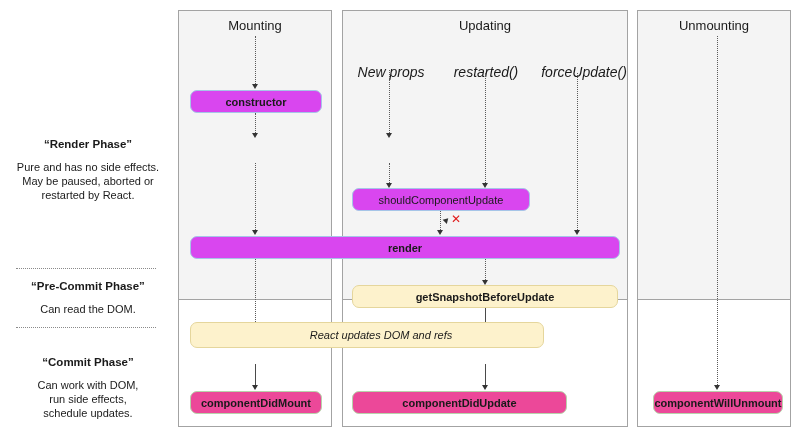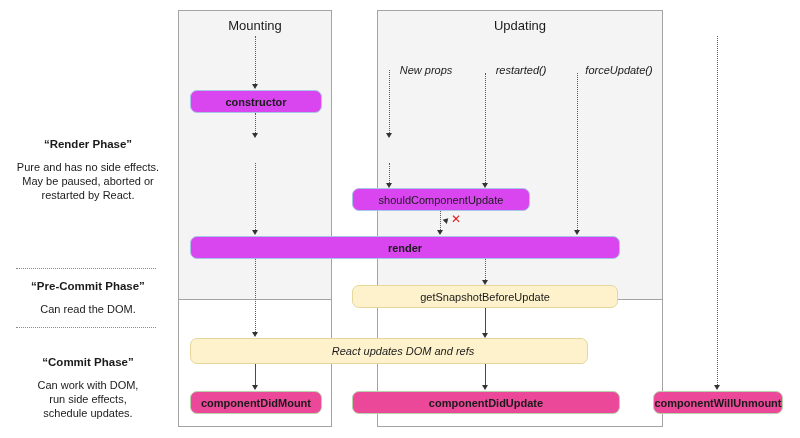--- a/index.html
+++ b/index.html
@@ -10,21 +10,21 @@
   }
   
   .side-sec{position:absolute;left:0;width:176px;text-align:center;}
   .sec-title{font-size:11.5px;font-weight:bold;}
   .sec-body{font-size:11px;line-height:14px;white-space:pre-line;margin-top:0;}
   .side-divider{position:absolute;left:16px;width:140px;height:0;border-top:1px dotted #8a8a8a;}
   
   .col{position:absolute;top:10px;height:417px;background:#fff;border:1px solid #a3a3a3;box-sizing:border-box;}
   .col-gray{position:absolute;left:0;top:0;right:0;height:288px;background:#f4f4f4;border-bottom:1px solid #a3a3a3;}
   .col-title{position:absolute;top:7px;left:0;right:0;text-align:center;font-size:13px;font-weight:normal;}
-  .trigger{position:absolute;top:53px;font-size:11px;font-style:italic;text-align:center;}
+  .trigger{position:absolute;top:53px;font-size:14px;font-style:italic;text-align:center;}
   
   .box{
     position:absolute;box-sizing:border-box;border-radius:7px;border:1px solid;
     display:flex;align-items:center;justify-content:center;
     font-size:11px;z-index:2;
   }
   .blue{background:#d946ef;border-color:#a6c5e7;}
   .yellow{background:#fdf2cc;border-color:#e5d69c;}
   .green{background:#ec4899;border-color:#b7d3aa;}
   .bold{font-weight:bold;}
@@ -73,28 +73,32 @@
     <div class="sec-body" style="margin-top:10px;">Can work with DOM,
 run side effects,
 schedule updates.</div>
   </div>
 
   <div class="col" style="left:178px;width:154px;">
     <div class="col-gray"></div>
     <div class="col-title">Mounting</div>
   </div>
 
-  <div class="col" style="left:342px;width:286px;margin-left:35px;">
+  <div class="col" style="left:342px;width:286px;">
     <div class="col-gray"></div>
     <div class="col-title">Updating</div>
     <div class="trigger" style="left:8px;width:80px;">New props</div>
     <div class="trigger" style="left:108px;width:70px;">restarted()</div>
     <div class="trigger" style="left:198px;width:86px;">forceUpdate()</div>
   </div>
 
+  <div class="col" style="left:637px;width:154px;">
+    <div class="col-gray"></div>
+    <div class="col-title">Unmounting</div>
+  </div>
 
   <div class="vline dotted arrow" style="left:255px;top:36px;height:48px;"></div>
   <div class="vline dotted arrow" style="left:255px;top:113px;height:20px;"></div>
   <div class="vline dotted arrow" style="left:255px;top:163px;height:67px;"></div>
   <div class="vline dotted arrow" style="left:255px;top:259px;height:73px;"></div>
   <div class="vline solid arrow" style="left:255px;top:364px;height:21px;"></div>
 
   <div class="vline dotted arrow" style="left:389px;top:70px;height:63px;"></div>
   <div class="vline dotted arrow" style="left:485px;top:73px;height:110px;"></div>
   <div class="vline dotted arrow" style="left:389px;top:163px;height:20px;"></div>
@@ -105,19 +109,19 @@
   <div class="vline solid arrow" style="left:485px;top:364px;height:21px;"></div>
 
   <div class="vline dotted arrow" style="left:717px;top:36px;height:349px;"></div>
 
   <div class="ne-arrow" style="left:444px;top:217px;"></div>
   <div class="stop-x" style="left:451px;top:213px;">✕</div>
 
   <div class="box blue bold" style="left:190px;top:90px;width:132px;height:23px;">constructor</div>
   <div class="box blue" style="left:352px;top:188px;width:178px;height:23px;">shouldComponentUpdate</div>
   <div class="box blue bold" style="left:190px;top:236px;width:430px;height:23px;">render</div>
-  <div class="box yellow" style="left:352px;top:285px;width:266px;height:23px;">getSnapshotBeforeUpdate</div>
-  <div class="box yellow italic" style="left:190px;top:338px;width:398px;height:26px;padding-left:28px;">React updates DOM and refs</div>
+  <div class="box yellow" style="left:352px;top:285px;width:266px;height:23px;font-weight:bold;">getSnapshotBeforeUpdate</div>
+  <div class="box yellow italic" style="left:190px;top:322px;width:354px;height:26px;padding-left:28px;">React updates DOM and refs</div>
   <div class="box green bold" style="left:190px;top:391px;width:132px;height:23px;">componentDidMount</div>
-  <div class="box green bold" style="left:352px;top:391px;width:268px;height:23px;">componentDidUpdate</div>
+  <div class="box green bold" style="left:352px;top:391px;width:215px;height:23px;">componentDidUpdate</div>
   <div class="box green bold" style="left:653px;top:391px;width:130px;height:23px;">componentWillUnmount</div>
 
 </div>
 
 </body></html>

